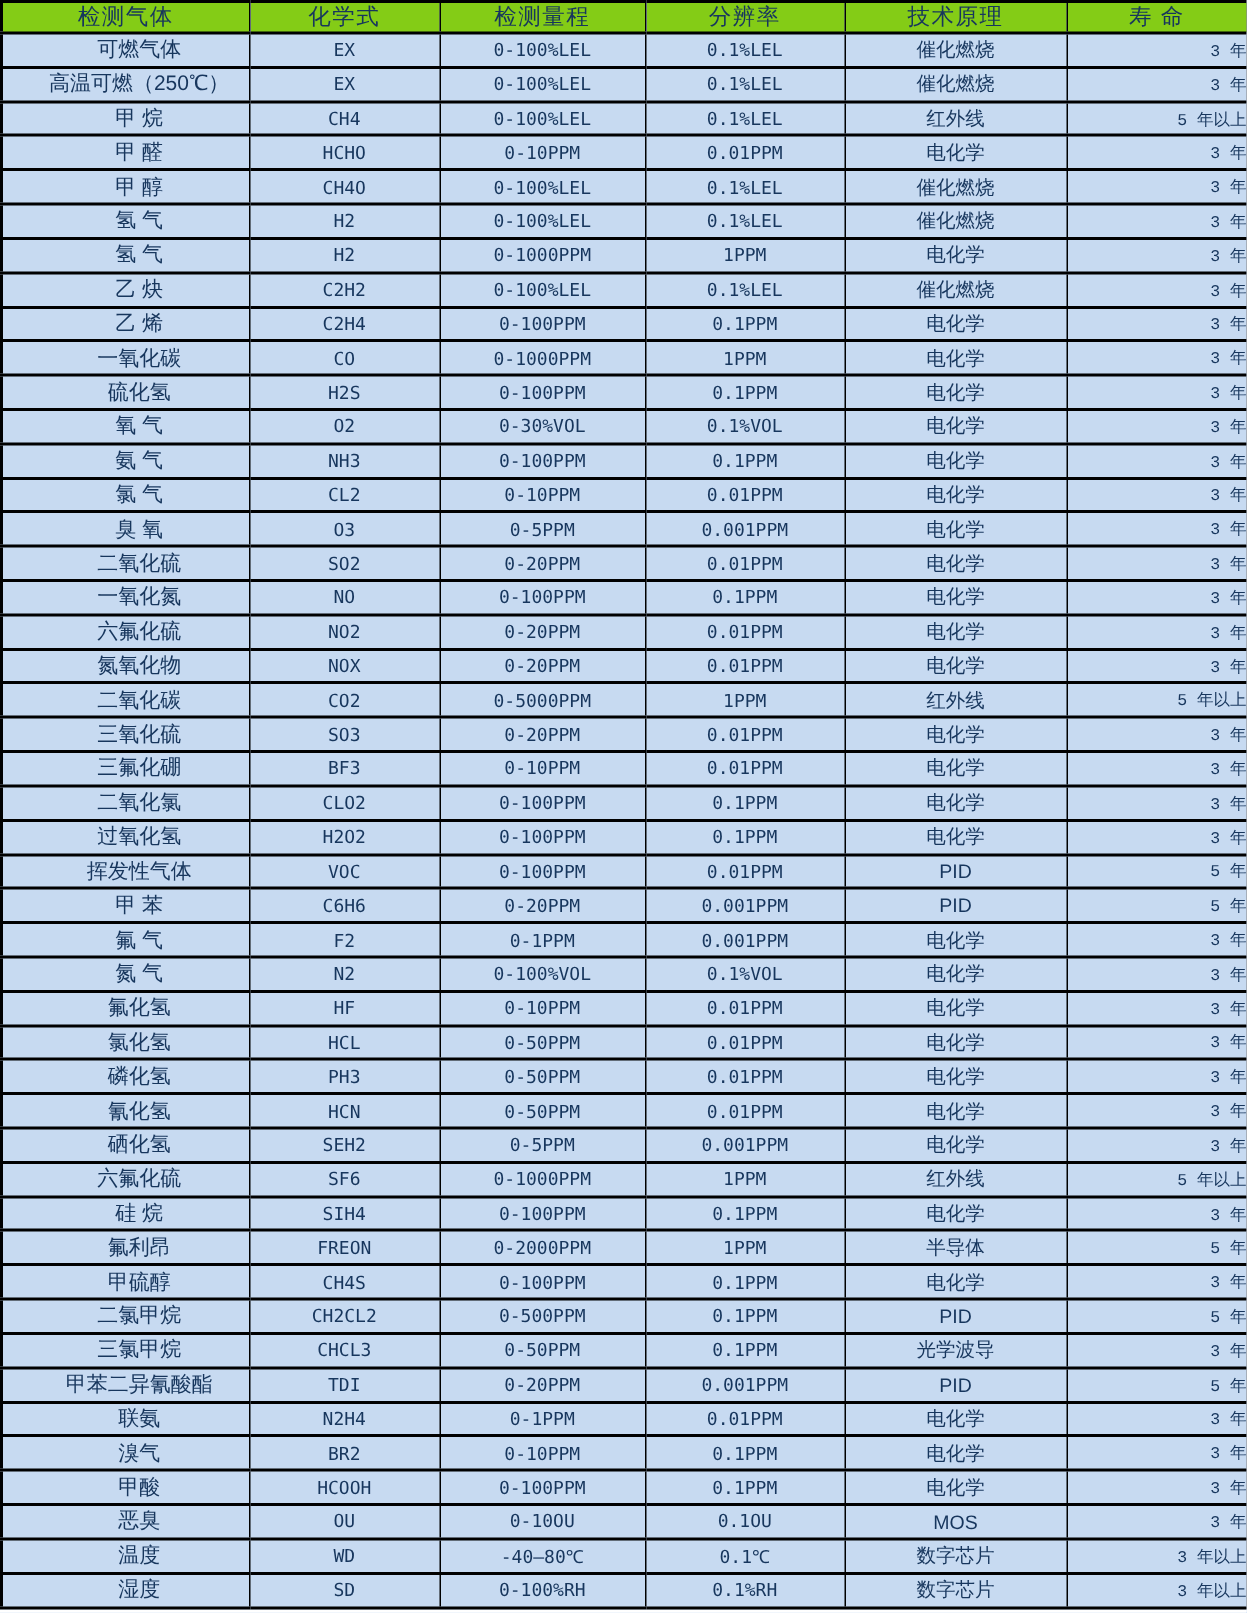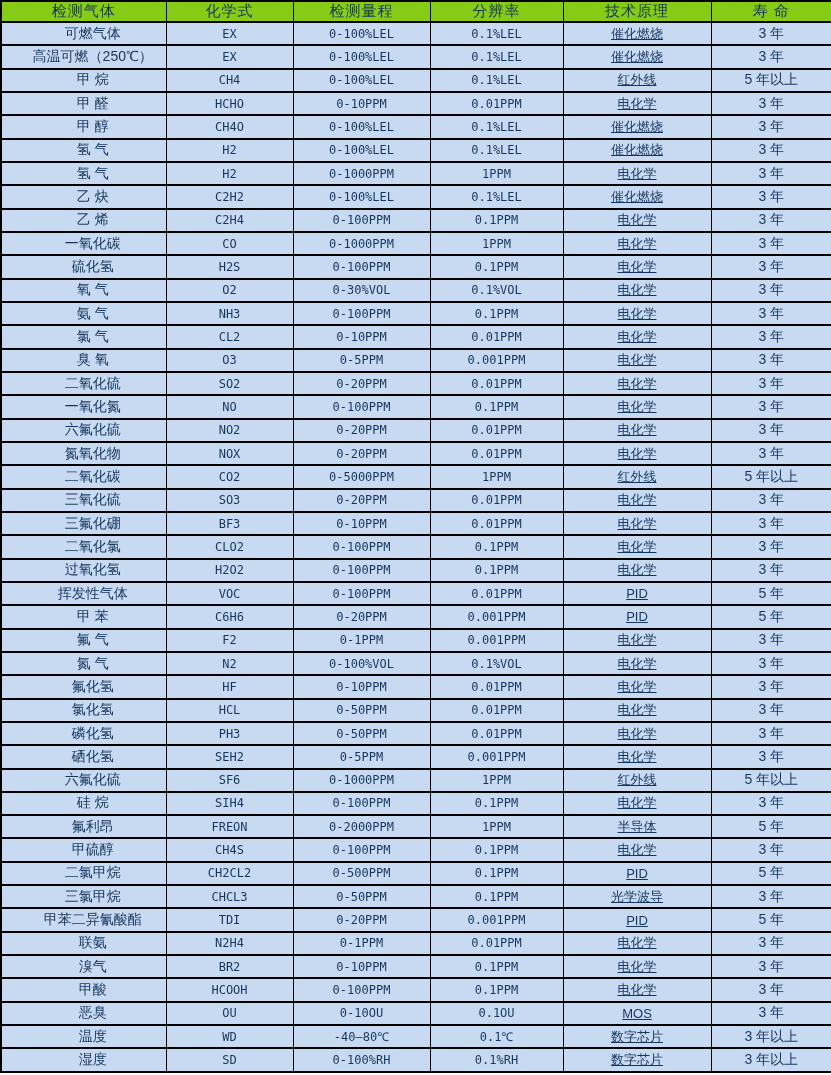--- a/index.html
+++ b/index.html
@@ -44,25 +44,25 @@
     font-size: 14px;
     padding-left: 18px;
   }
   .gas-table td.c1, .gas-table td.c2, .gas-table td.c3 {
     font-family: "DejaVu Sans Mono", monospace;
     font-size: 12px;
   }
   .gas-table td.c4 {
     font-family: "Liberation Sans", sans-serif;
     font-size: 13px;
-    text-decoration: underline;
   }
   .gas-table td.c5 {
-    font-family: Liberation Sans, sans-serif;
-    font-size: 14px;
+    font-family: Liberation Mono, monospace;
+    font-size: 11px;
+    text-align: right;
   }
 </style>
 </head>
 <body>
 
 <table class="gas-table">
   <colgroup>
     <col style="width:165px">
     <col style="width:127px">
     <col style="width:137px">
@@ -323,20 +323,28 @@
       </tr>
       <tr>
         <td class="c0">磷化氢</td>
         <td class="c1">PH3</td>
         <td class="c2">0-50PPM</td>
         <td class="c3">0.01PPM</td>
         <td class="c4">电化学</td>
         <td class="c5">3 年</td>
       </tr>
       <tr>
+        <td class="c0">氰化氢</td>
+        <td class="c1">HCN</td>
+        <td class="c2">0-50PPM</td>
+        <td class="c3">0.01PPM</td>
+        <td class="c4">电化学</td>
+        <td class="c5">3 年</td>
+      </tr>
+      <tr>
         <td class="c0">硒化氢</td>
         <td class="c1">SEH2</td>
         <td class="c2">0-5PPM</td>
         <td class="c3">0.001PPM</td>
         <td class="c4">电化学</td>
         <td class="c5">3 年</td>
       </tr>
       <tr>
         <td class="c0">六氟化硫</td>
         <td class="c1">SF6</td>

